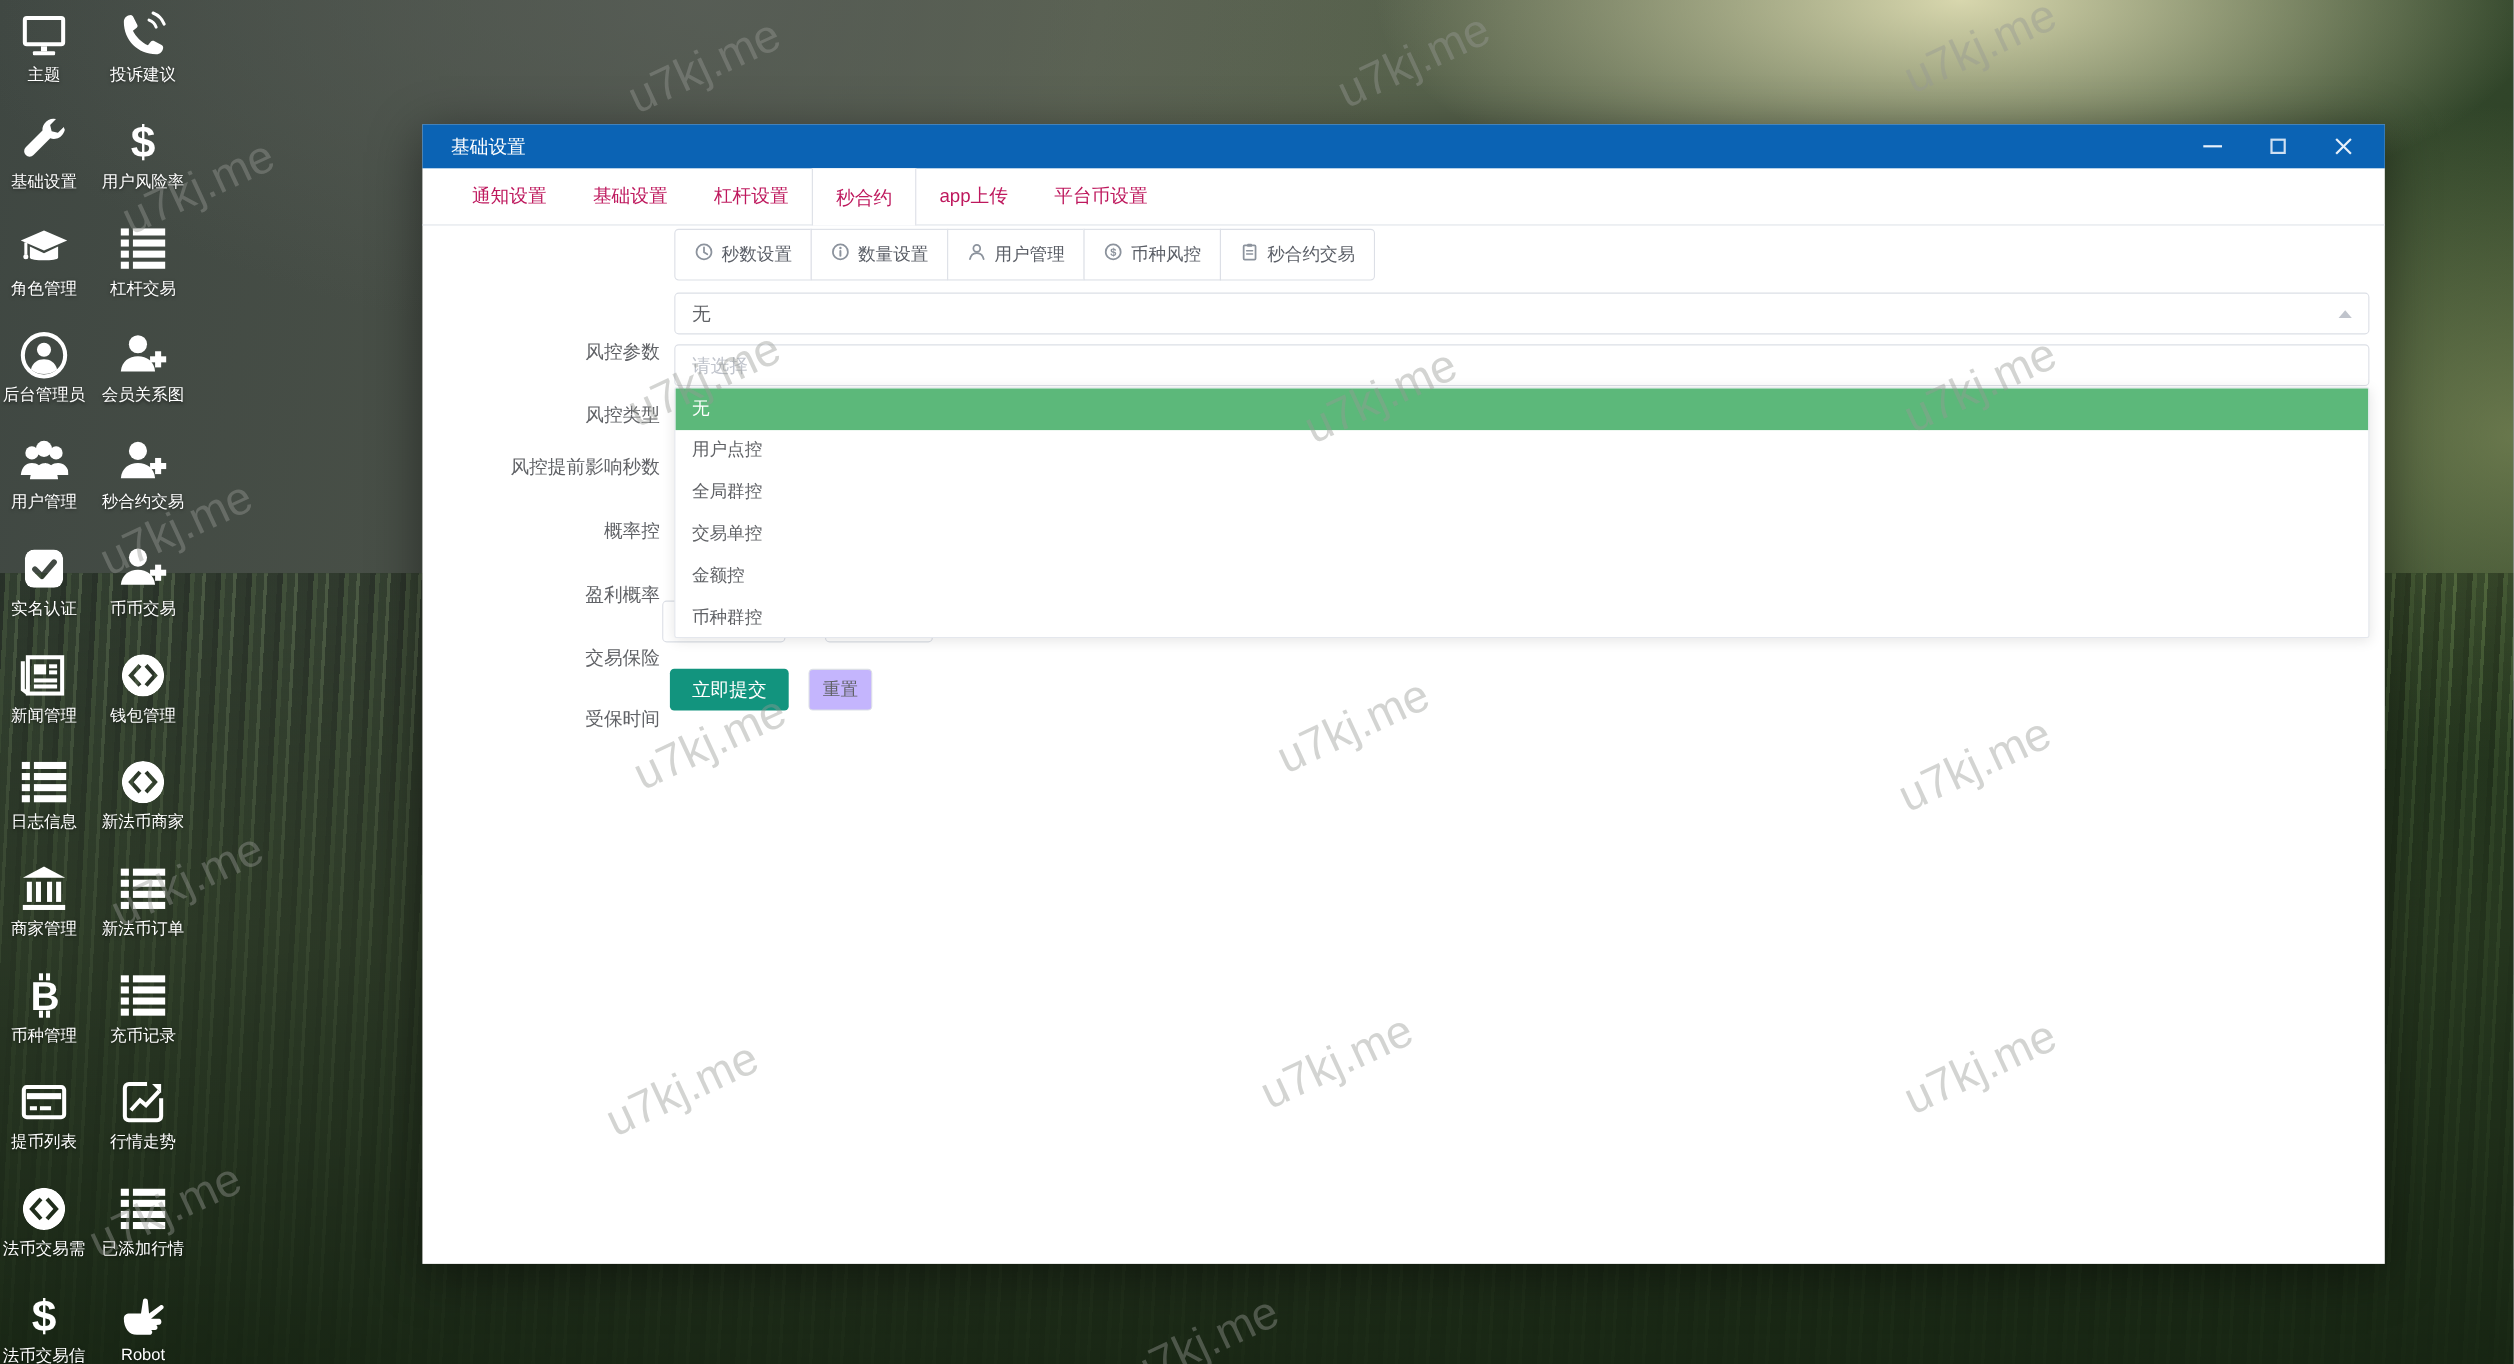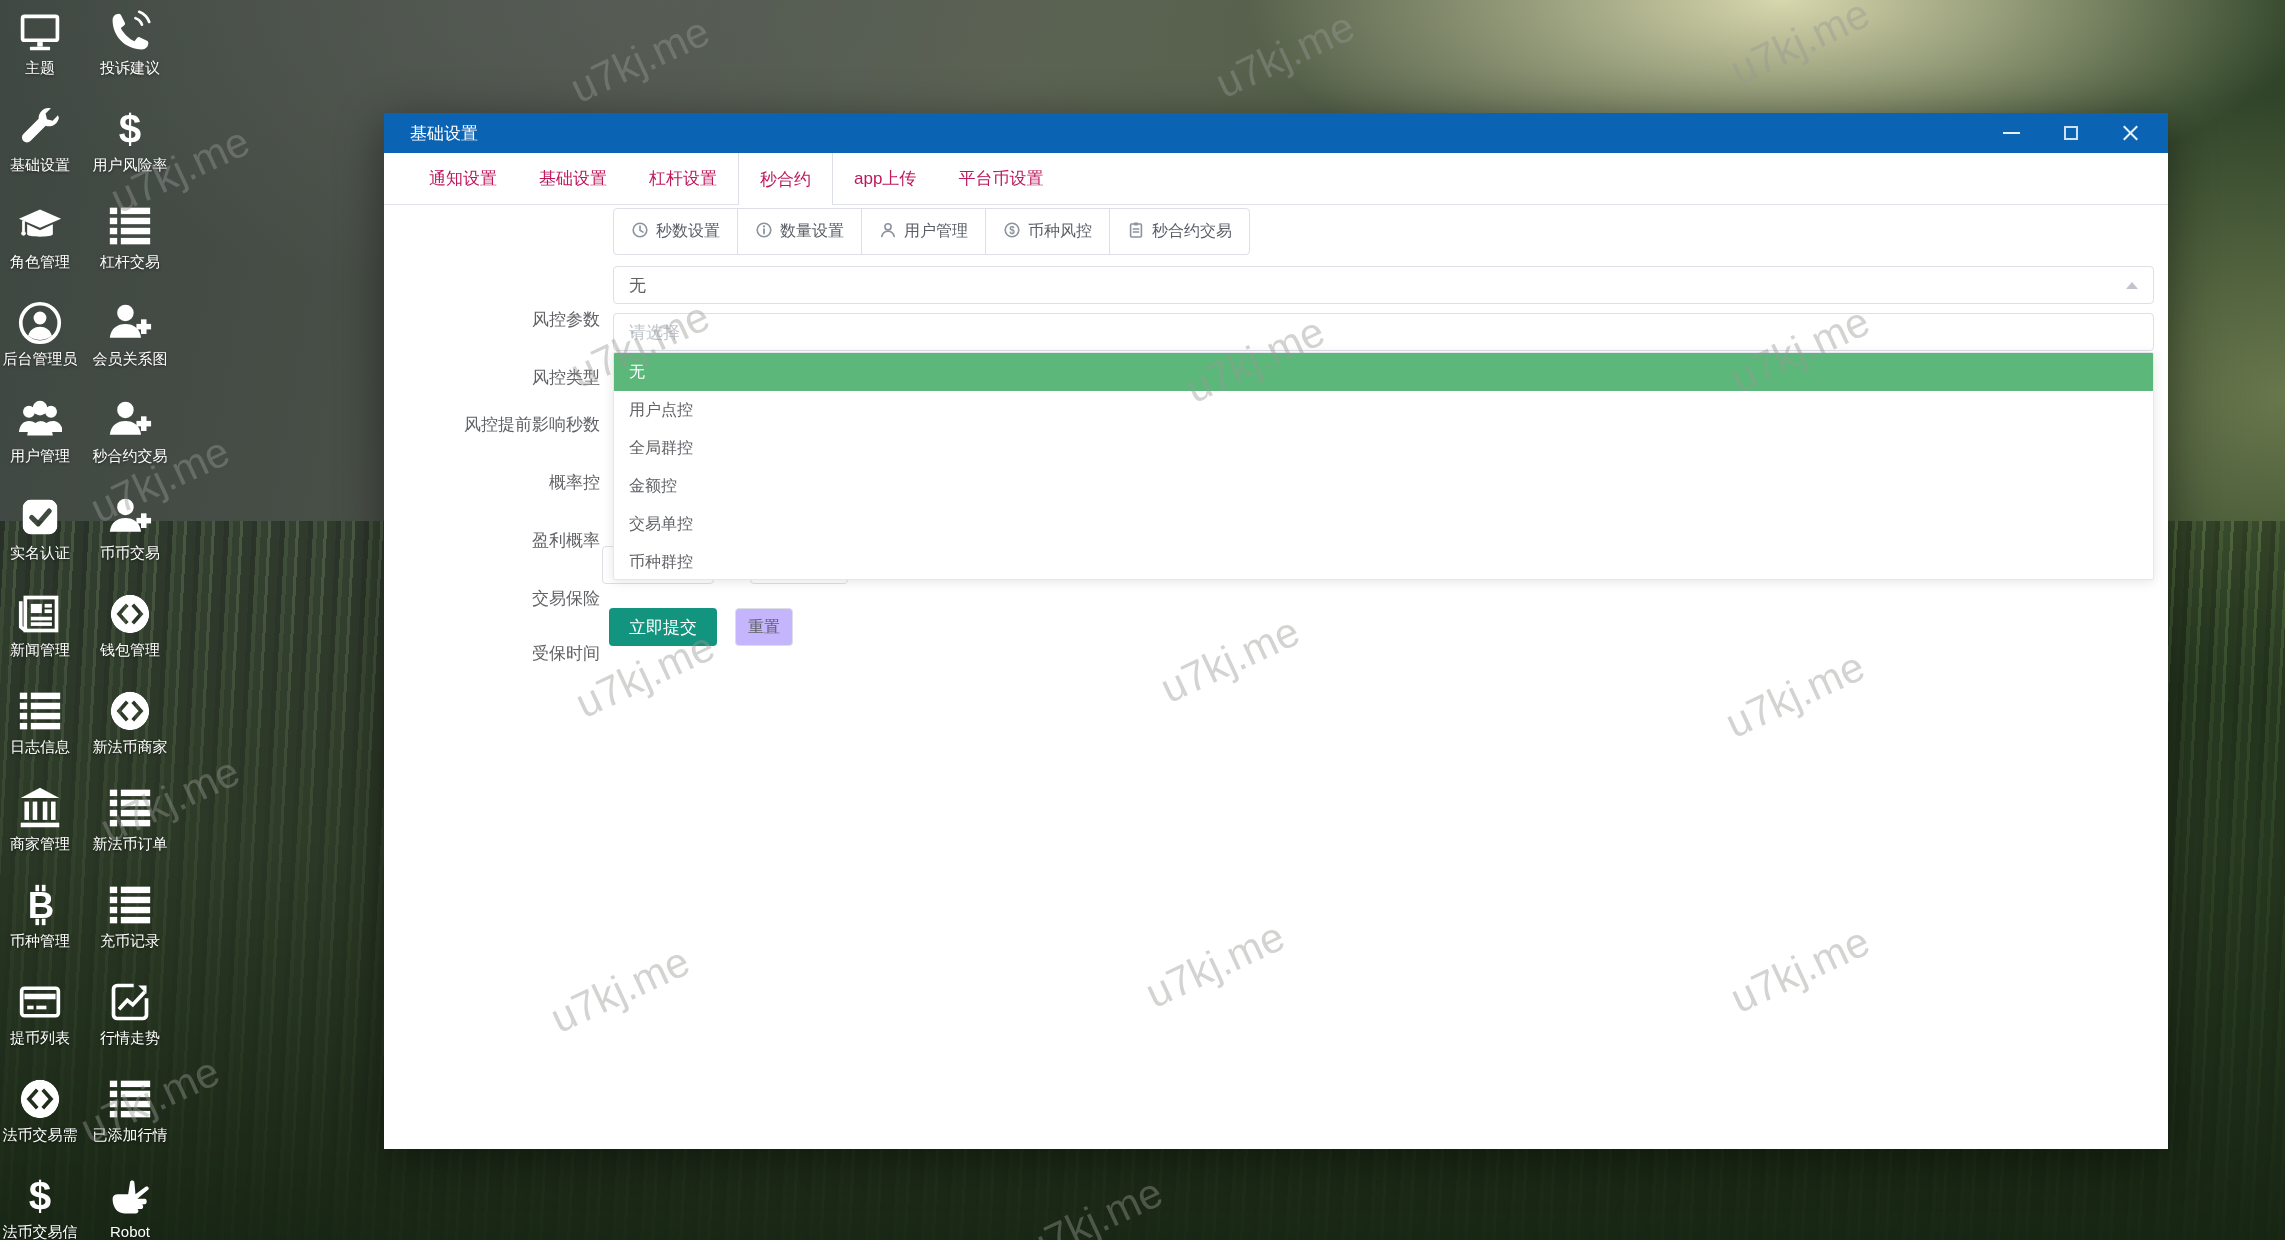--- a/index.html
+++ b/index.html
@@ -478,22 +478,22 @@
     </div>
     <div class="sel sel2">
       <span class="ph">请选择</span>
     </div>
     <div class="ghost g1"></div>
     <div class="ghost g2"></div>
     <div class="panel" id="opts">
         <div class="opt selected">无</div>
         <div class="opt">用户点控</div>
         <div class="opt">全局群控</div>
+        <div class="opt">交易单控</div>
         <div class="opt">金额控</div>
-        <div class="opt">交易单控</div>
         <div class="opt">币种群控</div>
       </div>
     <button class="submit">立即提交</button>
     <button class="reset">重置</button>
   </div>
 </div>
 
 <div id="wms">
     <span class="wm" style="left: 640px; top: 60px;">u7kj.me</span>
     <span class="wm" style="left: 1285px; top: 55px;">u7kj.me</span>

